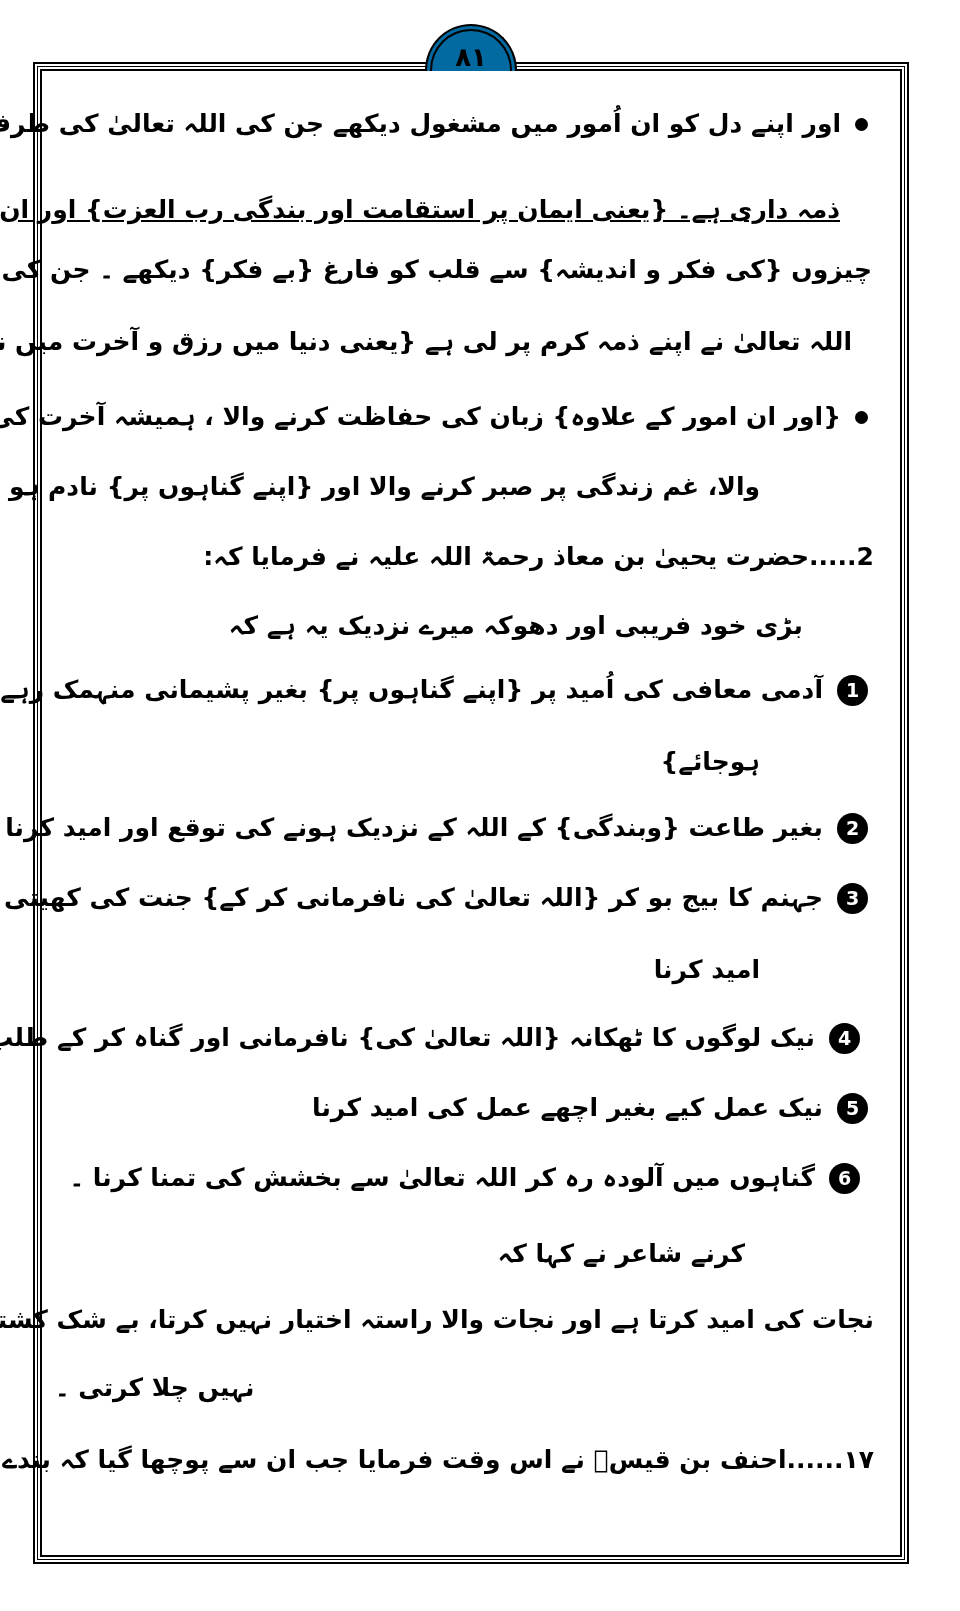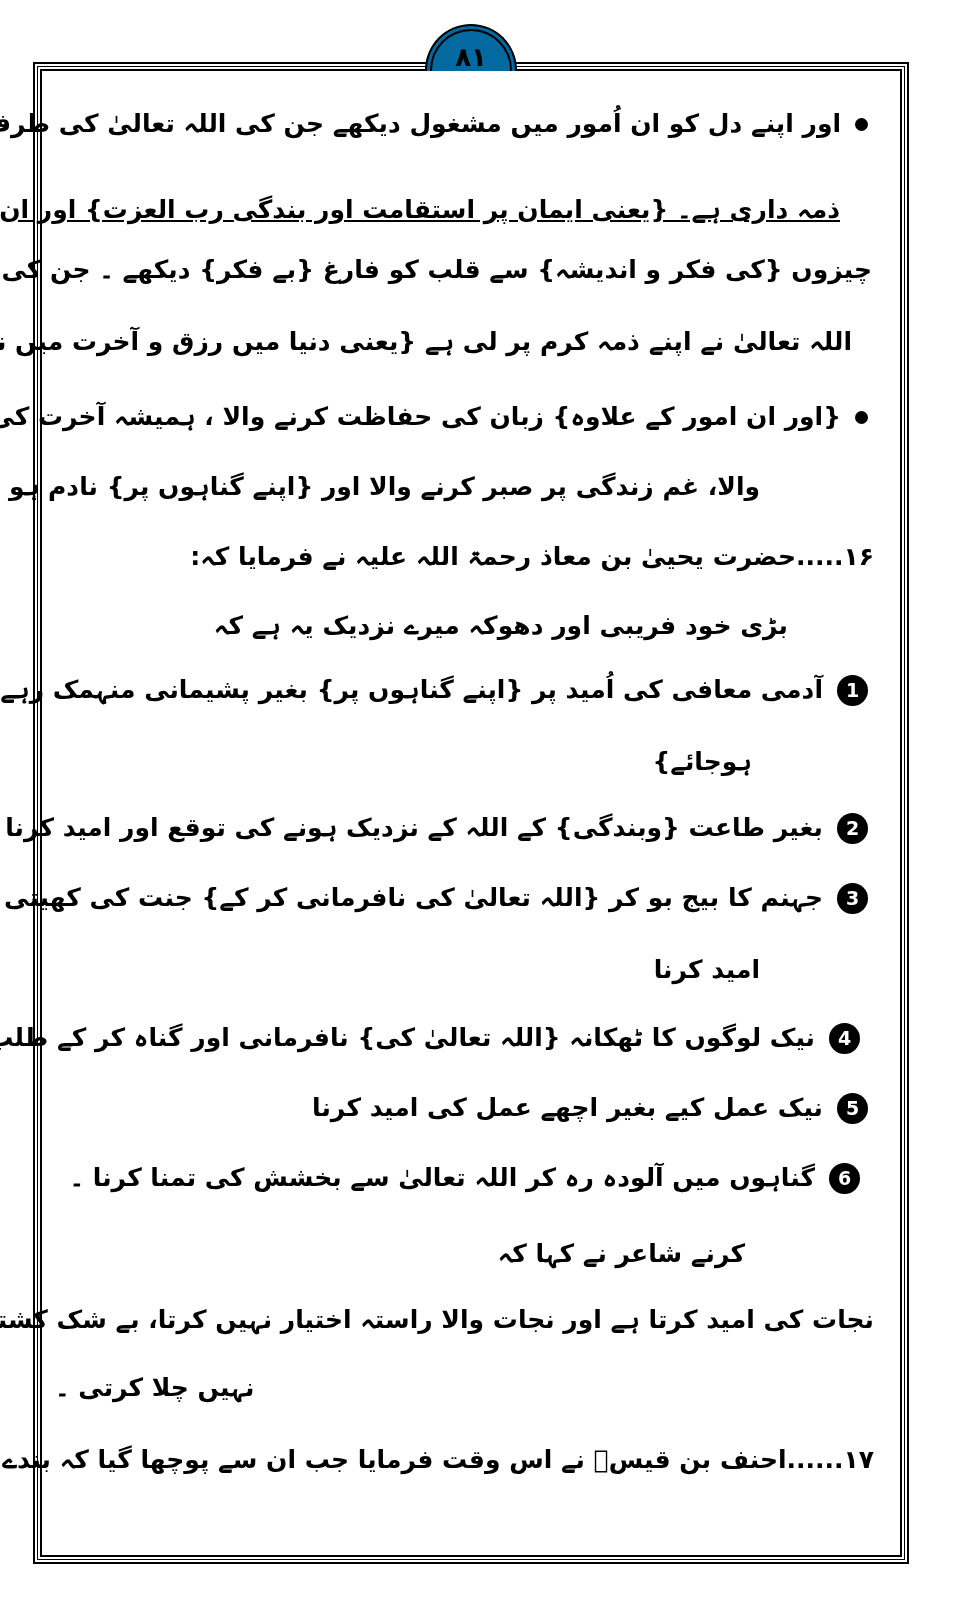--- a/index.html
+++ b/index.html
@@ -90,32 +90,32 @@
 
 <div class="line" style="top:395px;right:92px;">
   <span class="dot"></span>
   <span>{اور ان امور کے علاوہ} زبان کی حفاظت کرنے والا ، ہمیشہ آخرت کی فکر کرنے</span>
 </div>
 <div class="line" style="top:465px;right:200px;">
   <span>والا، غم زندگی پر صبر کرنے والا اور {اپنے گناہوں پر} نادم ہو ۔</span>
 </div>
 
 <div class="line" style="top:535px;right:86px;">
-  <span>۱۶.....حضرت یحییٰ بن معاذ رحمۃ اللہ علیہ نے فرمایا کہ:</span>
+  <span>2.....حضرت یحییٰ بن معاذ رحمۃ اللہ علیہ نے فرمایا کہ:</span>
 </div>
 
-<div class="line" style="top:604px;right:172px;">
+<div class="line" style="top:604px;right:157px;">
   <span>بڑی خود فریبی اور دھوکہ میرے نزدیک یہ ہے کہ</span>
 </div>
 
 <div class="line" style="top:668px;right:92px;">
   <span class="ncirc">1</span>
   <span>آدمی معافی کی اُمید پر {اپنے گناہوں پر} بغیر پشیمانی منہمک رہے {دلیر بر گناہ</span>
 </div>
-<div class="line" style="top:740px;right:208px;">
+<div class="line" style="top:740px;right:200px;">
   <span>ہوجائے}</span>
 </div>
 
 <div class="line" style="top:806px;right:92px;">
   <span class="ncirc">2</span>
   <span>بغیر طاعت {وبندگی} کے اللہ کے نزدیک ہونے کی توقع اور امید کرنا</span>
 </div>
 
 <div class="line" style="top:876px;right:92px;">
   <span class="ncirc">3</span>

